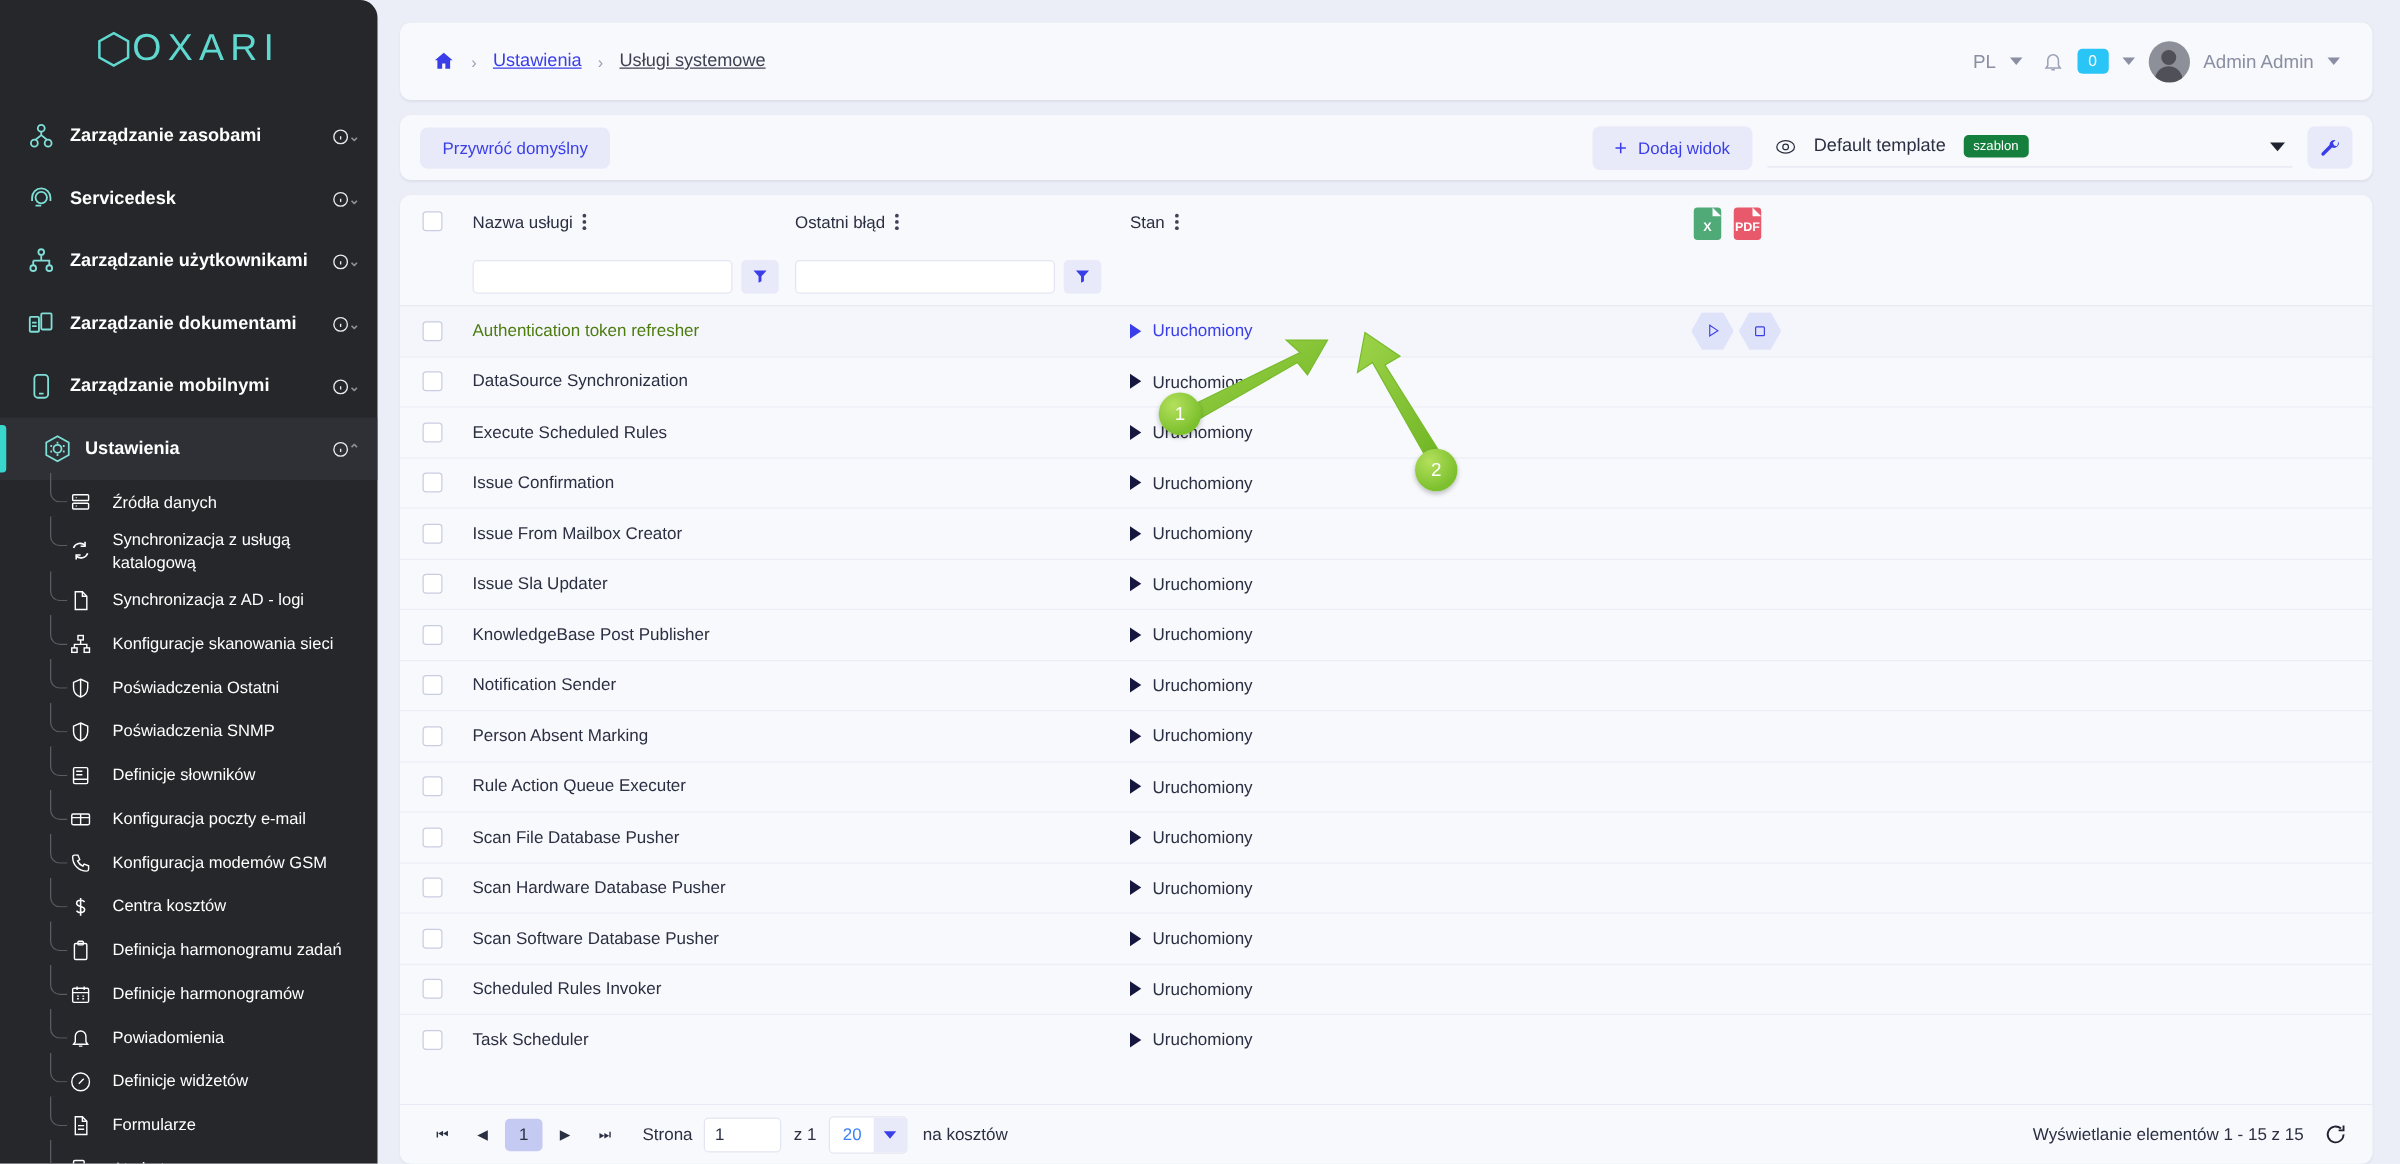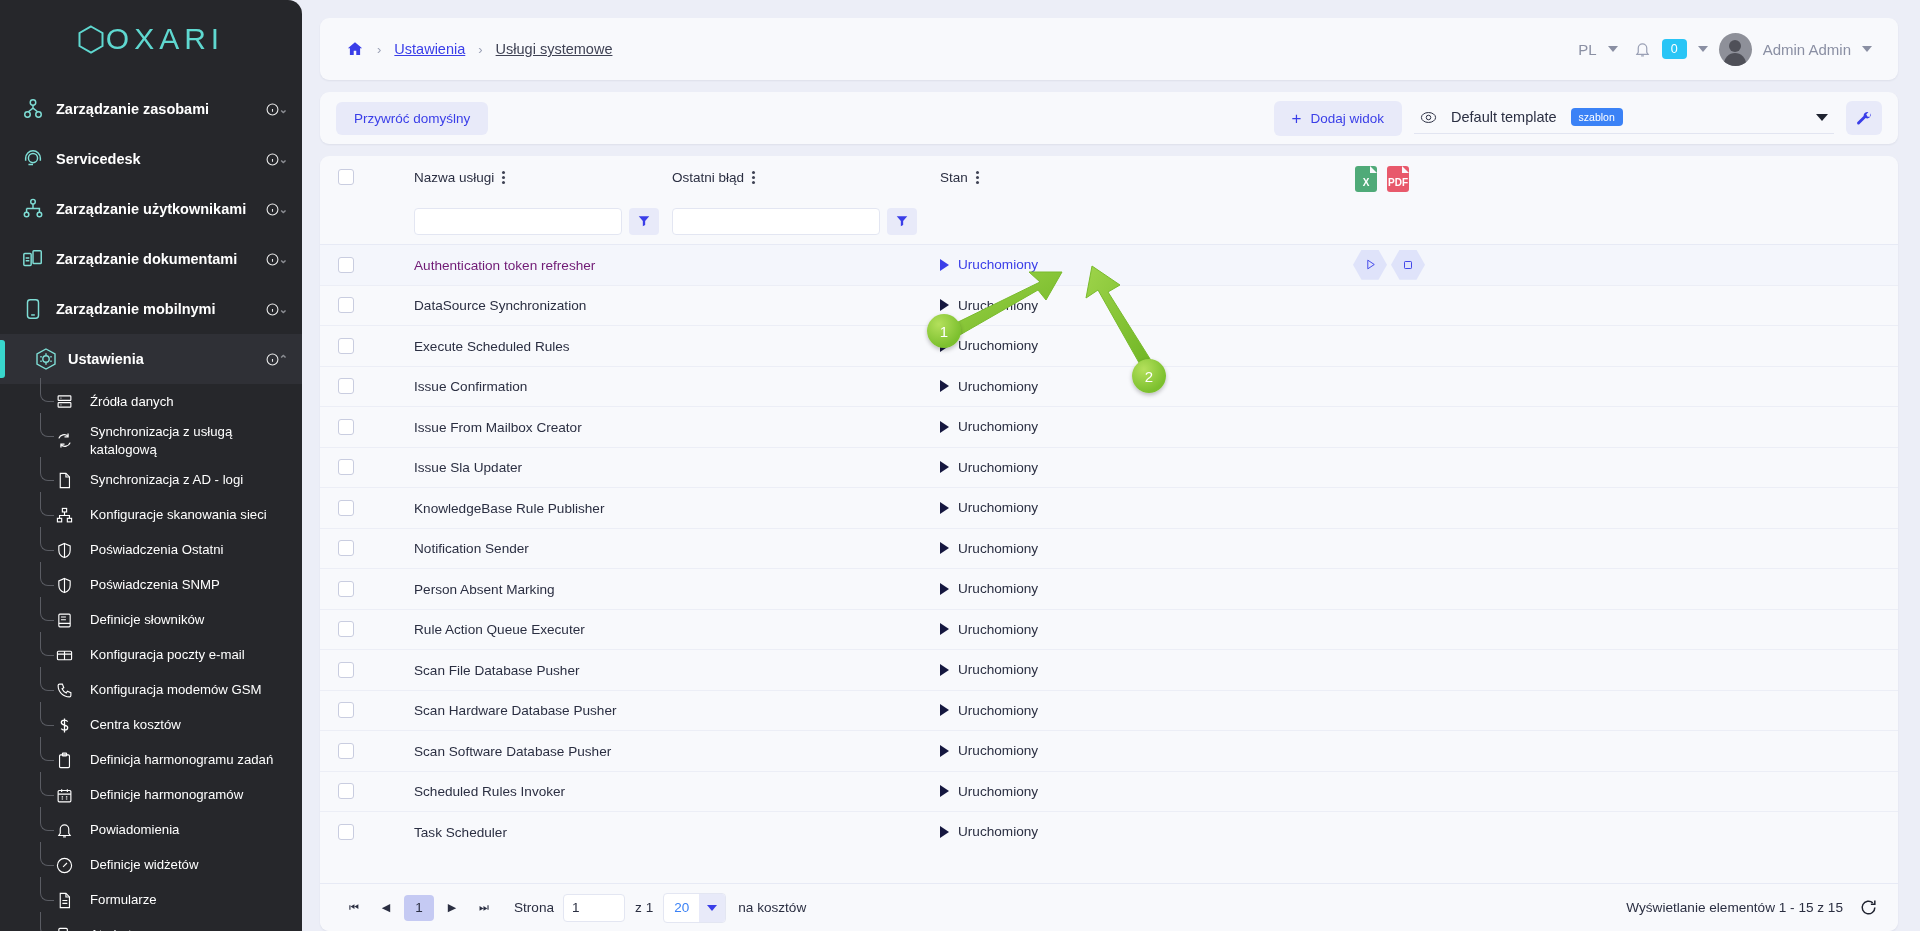--- a/index.html
+++ b/index.html
@@ -72,51 +72,51 @@
   .avatar::after{content:"";position:absolute;left:50%;top:7px;transform:translateX(-50%);width:12px;height:12px;border-radius:50%;background:#4f5058;}
   .avatar::before{content:"";position:absolute;left:50%;bottom:0;transform:translateX(-50%);width:22px;height:13px;border-radius:11px 11px 0 0;background:#4f5058;}
   .uname { color:#8a8fa3; font-size:15px; cursor:pointer; }
 
   .viewbar { height: 52px; display: flex; align-items: center; padding: 0 16px; }
   .btn-soft { background:#e8eaf9; color:#3a3ee8; border:none; border-radius:6px; font-size:13.5px;
               padding:9px 18px; cursor:pointer; font-family:inherit; }
   .viewbar-right { margin-left:auto; display:flex; align-items:center; gap:12px; }
   .tpl-select { display:flex; align-items:center; gap:14px; min-width:420px; border-bottom:1px solid #e2e5f1; padding:6px 6px 7px 6px; cursor:pointer; }
   .tpl-name { color:#2b2f42; font-size:14.5px; }
-  .tag { background:#3b82f6; color:#fff; font-size:10.5px; border-radius:4px; padding:3px 8px; }
+  .tag { background:#15803d; color:#fff; font-size:10.5px; border-radius:4px; padding:3px 8px; }
   .tpl-caret { margin-left:auto; width:0;height:0;border-left:6px solid transparent;border-right:6px solid transparent;border-top:7px solid #1f2330; }
   .wrench { width:36px;height:34px;border-radius:6px;background:#e8eaf9;display:flex;align-items:center;justify-content:center;cursor:pointer; }
 
   .grid-card { flex:1; display:flex; flex-direction:column; overflow:hidden; }
   .grid-head { position:relative; }
   .hrow { display:flex; align-items:center; height:42px; padding:0 0 0 18px; }
   .cb { width:16px;height:16px;border:1px solid #c9cde0;border-radius:3px;background:#fff;cursor:pointer;flex:0 0 16px; }
   .col-chk { width:40px; flex:0 0 40px; display:flex; align-items:center; }
-  .col-name { width:258px; flex:0 0 258px;margin-left:36px; }
+  .col-name { width:258px; flex:0 0 258px; }
   .col-err  { width:268px; flex:0 0 268px; }
   .col-stan { width:190px; flex:0 0 190px; }
   .hcell { display:flex; align-items:center; gap:8px; font-size:13.5px; color:#2b2f42; }
   .kebab { display:flex; flex-direction:column; gap:2px; cursor:pointer; }
   .kebab i { width:3px;height:3px;border-radius:50%;background:#3f4254;display:block; }
   .export-row { position:absolute; left:1035px; top:10px; display:flex; gap:10px; }
   .xls, .pdf { width:22px;height:26px;border-radius:3px;position:relative;cursor:pointer;
                font-size:10px;font-weight:bold;color:#fff;display:flex;align-items:flex-end;justify-content:center;padding-bottom:4px; }
   .xls { background:#4faa78; }
   .pdf { background:#e8596b; }
   .xls::after,.pdf::after{content:"";position:absolute;right:0;top:0;border-width:0 7px 7px 0;border-style:solid;border-color:#f8f9fc transparent;}
 
   .filterrow { display:flex; align-items:center; height:46px; padding-left:18px; }
   .finput { height:27px; border:1px solid #e3e6f2; border-radius:4px; background:#fff; width:208px; }
   .fbtn { width:30px;height:27px;background:#e8eaf9;border-radius:4px;margin-left:7px;display:flex;align-items:center;justify-content:center;cursor:pointer; }
 
   .rows { flex:1; overflow:hidden; }
   .trow { display:flex; align-items:center; height:40.5px; padding-left:18px; border-top:1px solid #eceef6; position:relative; }
   .trow.first { background:#f4f6fc; border-top:1px solid #e7eaf5; }
   .tname { font-size:13.6px; color:#2b2f42; }
-  .trow.first .tname { color:#701a75; cursor:pointer; }
+  .trow.first .tname { color:#4d7c0f; cursor:pointer; }
   .stan { display:flex; align-items:center; gap:9px; font-size:13.6px; color:#2b2f42; }
   .trow.first .stan { color:#3a3ee8; }
   .play-tri { width:0;height:0;border-left:9px solid #15173f;border-top:6px solid transparent;border-bottom:6px solid transparent; }
   .trow.first .play-tri { border-left-color:#3a3ee8; }
   .hex-btn { width:34px;height:30px;display:flex;align-items:center;justify-content:center;cursor:pointer;
              background:#dfe3fa; clip-path: polygon(25% 0,75% 0,100% 50%,75% 100%,25% 100%,0 50%); }
   .row-actions { position:absolute; left:1033px; display:flex; gap:4px; }
 
   .pager { height:48px; display:flex; align-items:center; padding:0 20px; border-top:1px solid #e7eaf5; background:#f8f9fc; border-radius:0 0 9px 9px; }
   .pg { display:flex; align-items:center; gap:4px; }
@@ -620,21 +620,21 @@
               <span class="stan">
                 <span class="play-tri"></span>
                 <span>Uruchomiony</span>
               </span>
             </div>
           </div>
           <div class="trow">
             <div class="col-chk">
               <span class="cb"></span>
             </div>
-            <div class="col-name"><span class="tname">KnowledgeBase Rule Publisher</span></div>
+            <div class="col-name"><span class="tname">KnowledgeBase Post Publisher</span></div>
             <div class="col-err"></div>
             <div class="col-stan">
               <span class="stan">
                 <span class="play-tri"></span>
                 <span>Uruchomiony</span>
               </span>
             </div>
           </div>
           <div class="trow">
             <div class="col-chk">

